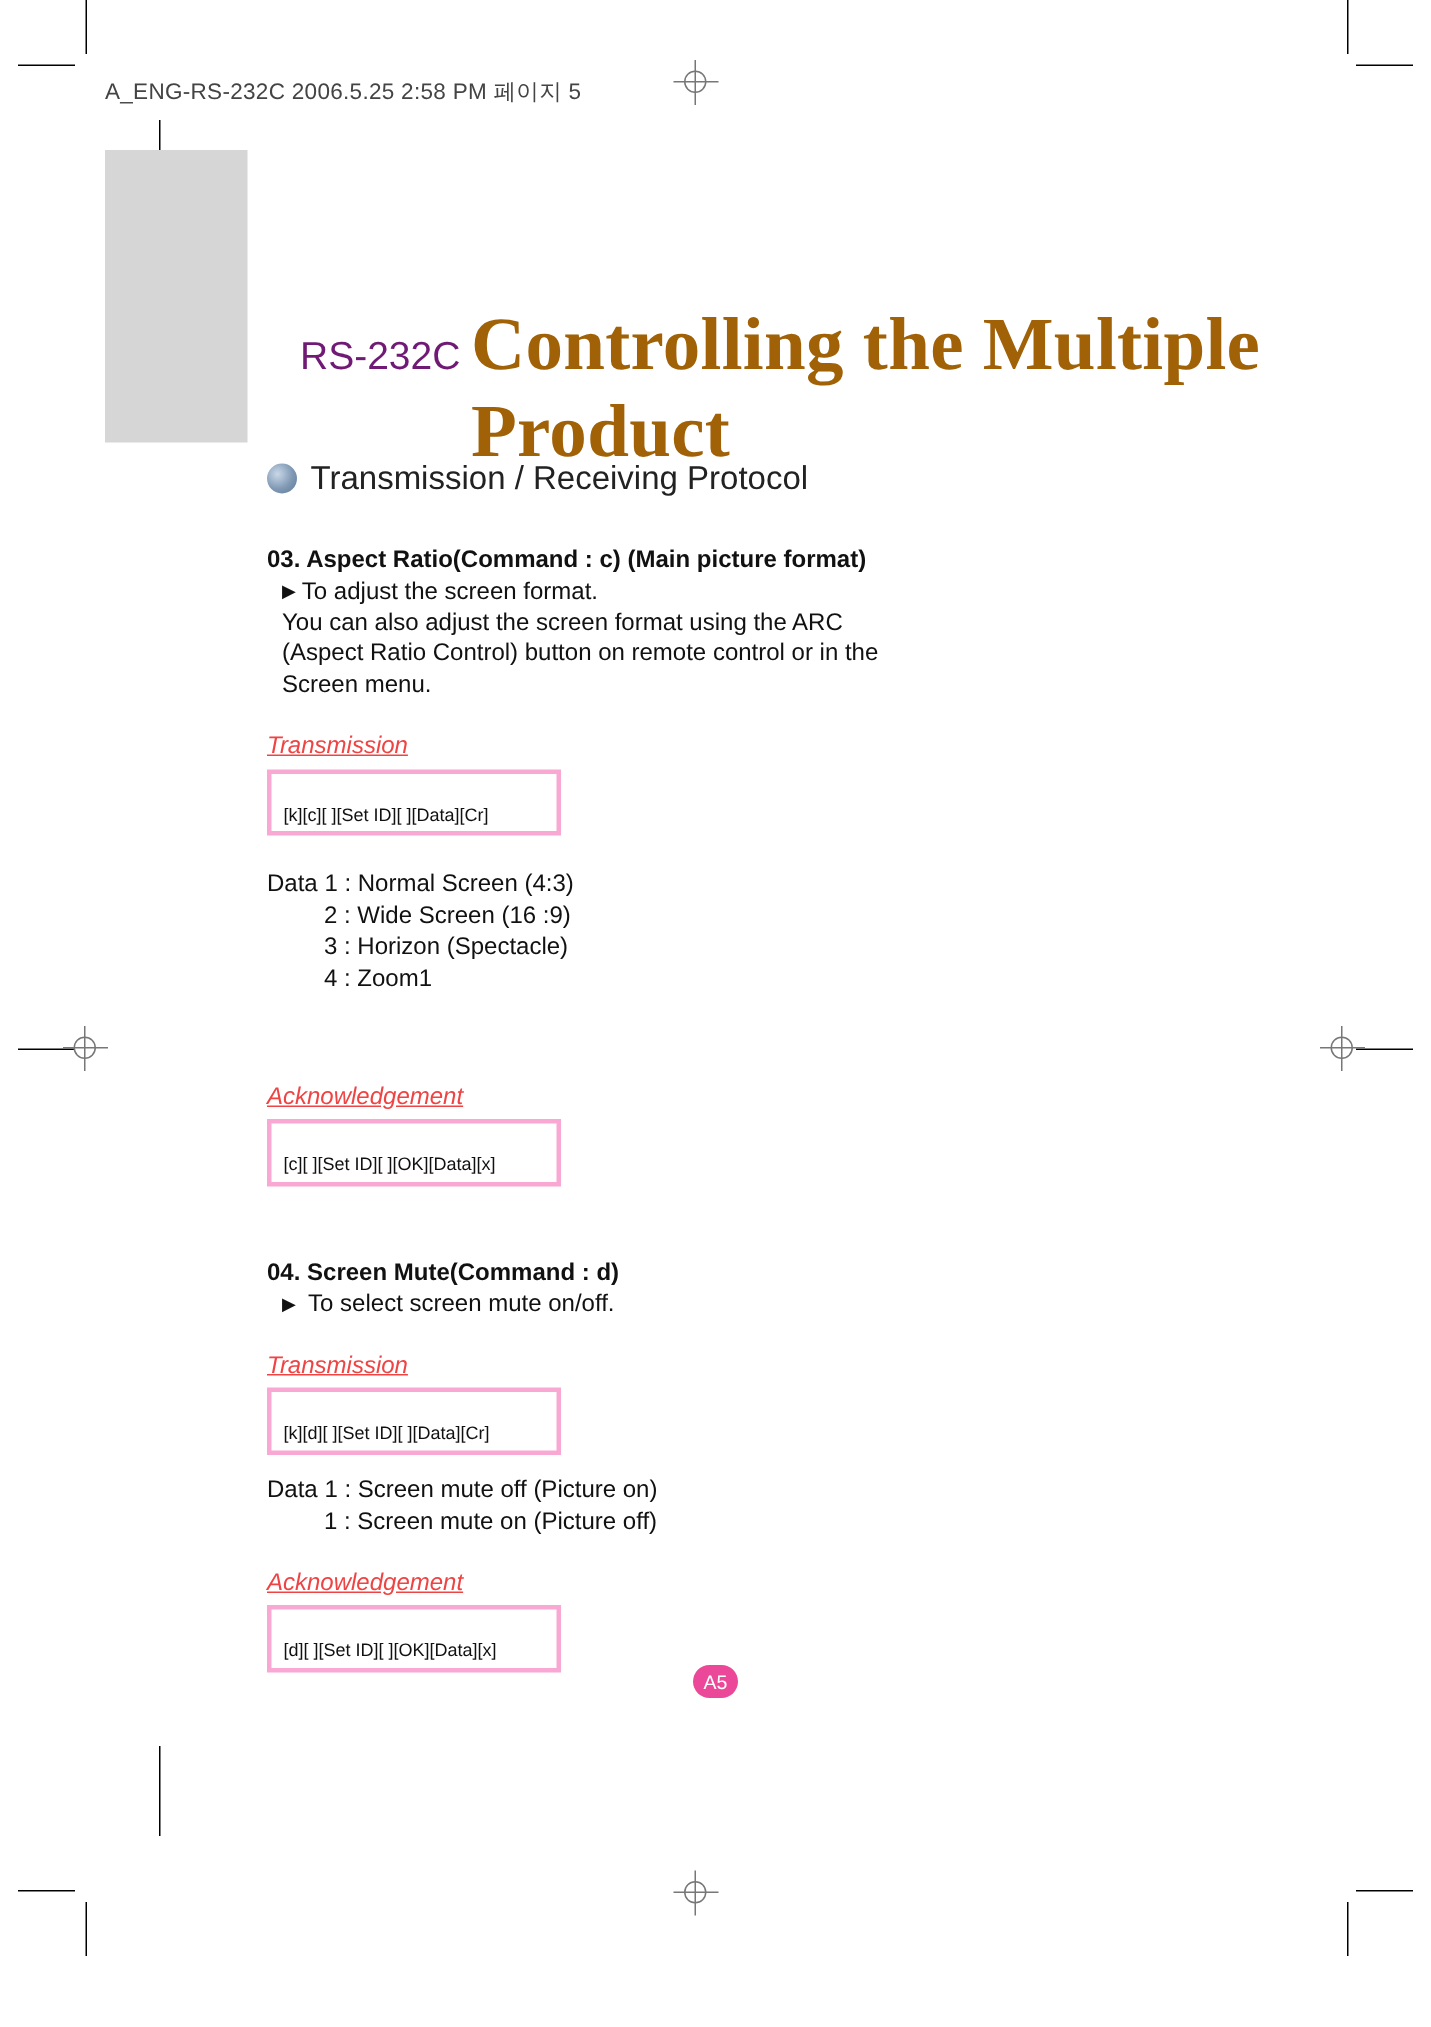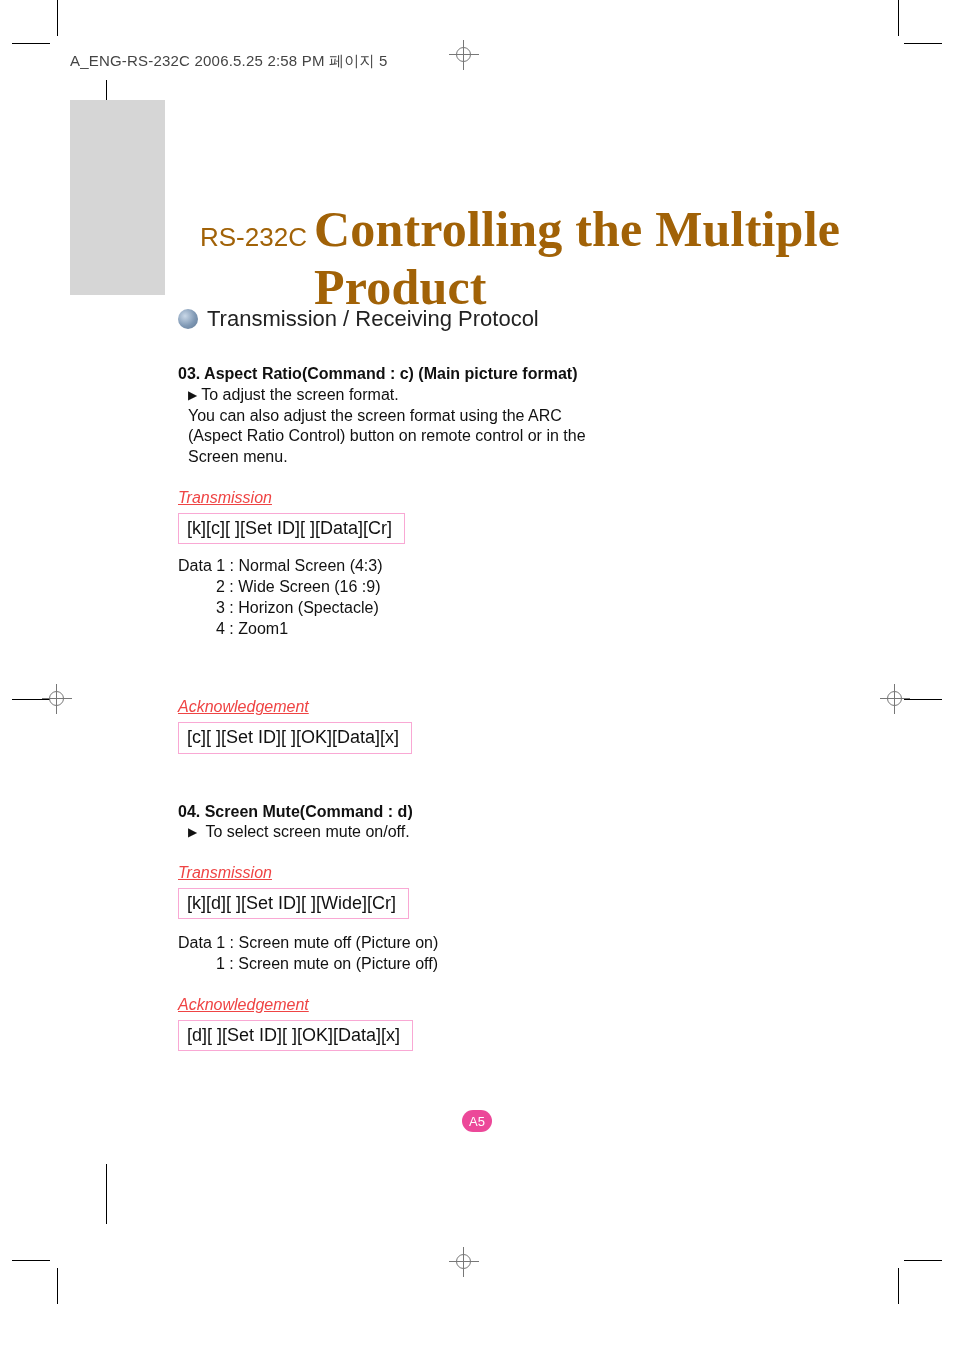--- a/index.html
+++ b/index.html
@@ -21,21 +21,21 @@
     position: absolute; left: 70px; top: 52px;
     font-family: "Malgun Gothic", Arial, sans-serif;
     font-size: 15px; color: #444; letter-spacing: .2px;
   }
 
   
   .spine { position: absolute; left: 70px; top: 100px; width: 95px; height: 195px; background: #d6d6d6; }
 
   .prefix-title {
     position: absolute; left: 200px; top: 222px;
-    font-size: 26px; font-weight: 400; color: #a16207;
+    font-size: 26px; font-weight: 400; color: #701a75;
   }
   .main-title {
     position: absolute; left: 314px; top: 200px;
     font-family: "Times New Roman", Times, serif;
     font-size: 50px; font-weight: 700; color: #a16207;
     letter-spacing: .2px;
   }
 
   .bullet-dot {
     position: absolute; left: 178px; top: 309px;
@@ -46,26 +46,26 @@
 
   .content { position: absolute; left: 178px; top: 358px; width: 640px; font-size: 16px; line-height: 1.30; color: #111; }
 
   .cmd-heading { font-weight: 700; margin-top: 6px; }
   .desc-block { margin-left: 10px; }
   .desc-line .tri { display: inline-block; transform: translateY(-1px); margin-right: 4px; font-size: 12px; }
 
   .sublabel { font-style: italic; text-decoration: underline; margin-top: 20px; margin-bottom: 4px; color: #ef4444; }
 
   .codebox {
-    display: inline-block; border: 1px solid #f9a8d4;
-    padding: 3px 12px 3px 8px; font-size: 18px;
+    display: inline-block; border: 3px solid #f9a8d4;
+    padding: 20px 12px 3px 8px; font-size: 12px;
     min-width: 196px;
   }
 
-  .two-col { display: flex; gap: 48px; margin-top: 12px; margin-left: 0; }
+  .two-col { display: flex; gap: 48px; margin-top: 23px; margin-left: 0; }
   .two-col .colA { min-width: 195px; }
   .two-col .colB { }
   .two-col .row { white-space: nowrap; }
   .label-indent { display: inline-block; width: 38px; }
 
   .gap-md { height: 38px; }
   .gap-sm { height: 14px; }
 
   .section04 { margin-top: 48px; }
 
@@ -148,21 +148,21 @@
     <div class="codebox">[c][ ][Set ID][ ][OK][Data][x]</div>
 
     
     <div class="section04">
       <div class="cmd-heading">04. Screen Mute(Command : d)</div>
       <div class="desc-block">
         <div class="desc-line"><span class="tri">▶</span> <span>To select screen mute on/off.</span></div>
       </div>
 
       <div class="sublabel">Transmission</div>
-      <div class="codebox">[k][d][ ][Set ID][ ][Wide][Cr]</div>
+      <div class="codebox">[k][d][ ][Set ID][ ][Data][Cr]</div>
 
       <div class="gap-sm"></div>
       <div class="row"><span>Data</span> <span>1 : Screen mute off (Picture on)</span></div>
       <div class="row"><span class="label-indent"></span><span>1 : Screen mute on (Picture off)</span></div>
 
       <div class="sublabel">Acknowledgement</div>
       <div class="codebox">[d][ ][Set ID][ ][OK][Data][x]</div>
     </div>
   </div>
 

